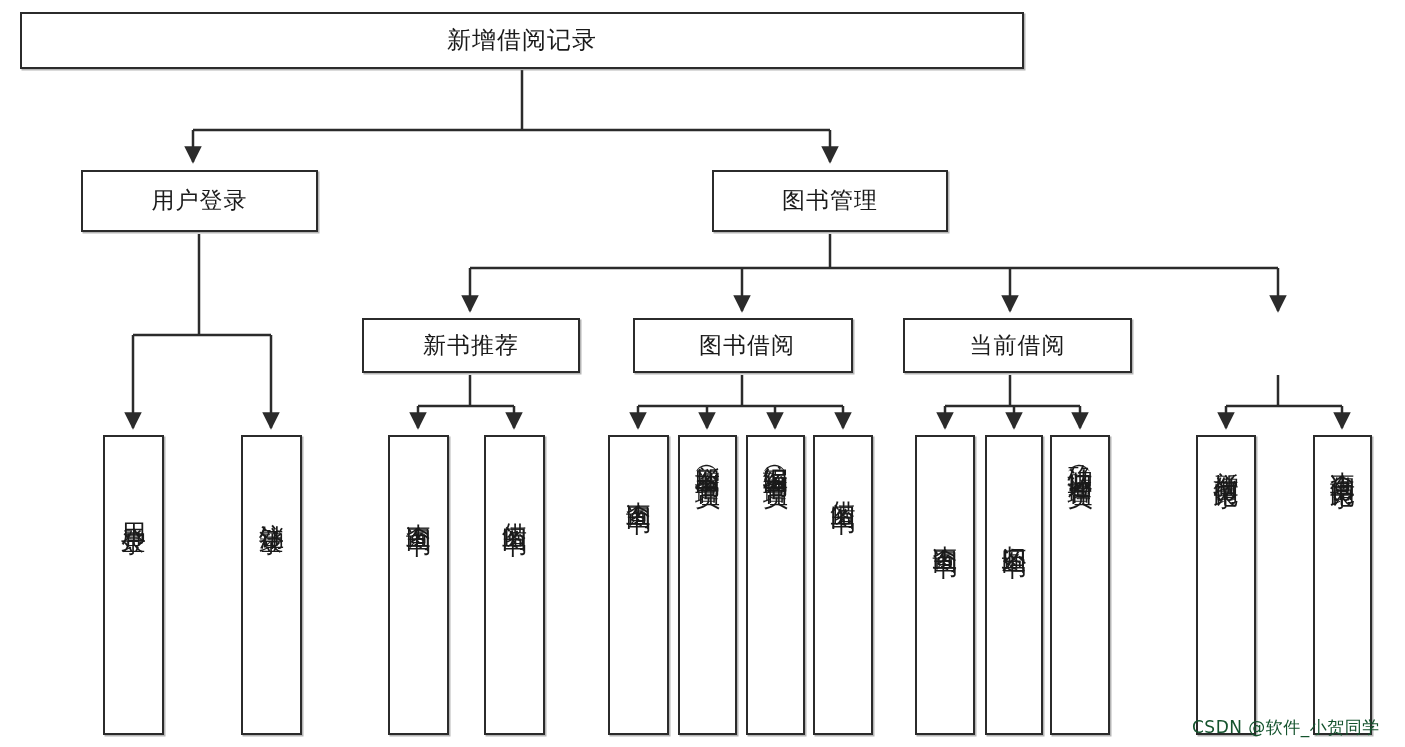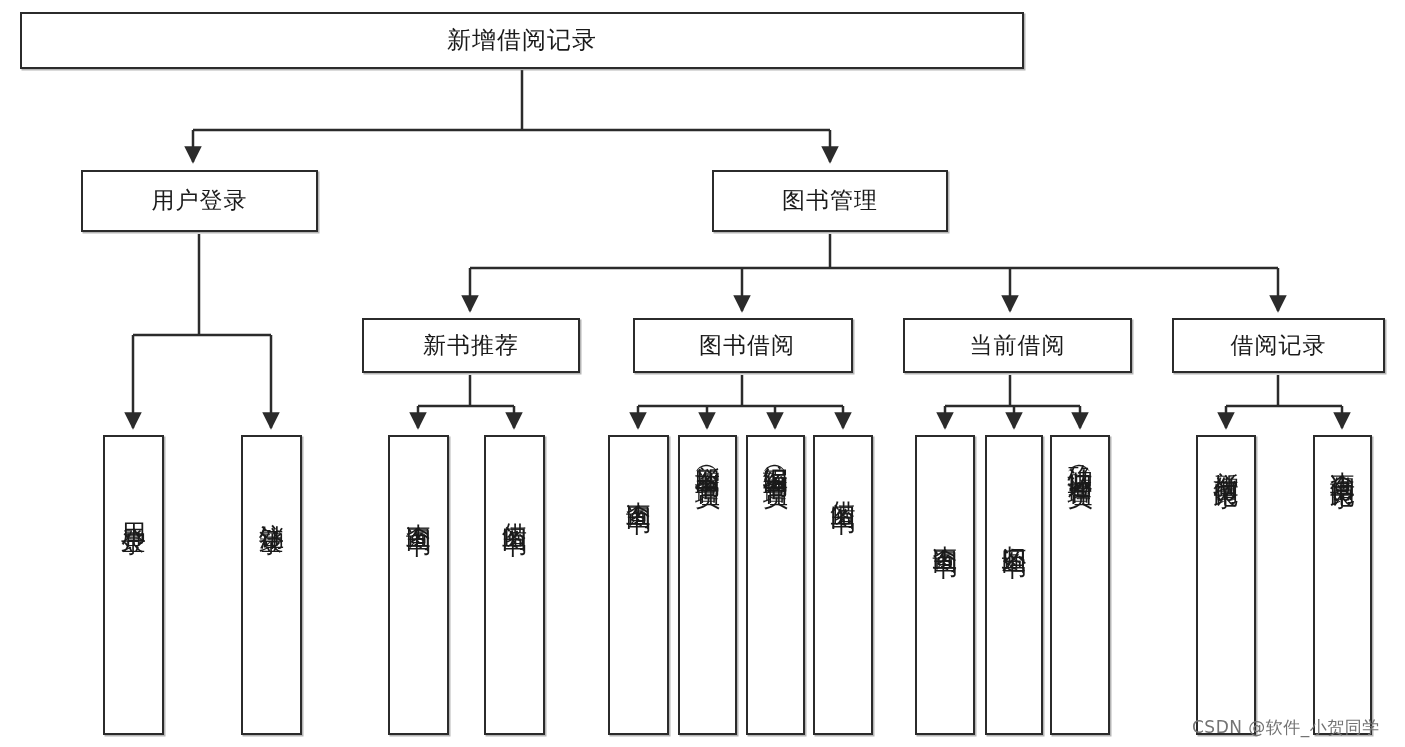--- a/index.html
+++ b/index.html
@@ -66,21 +66,21 @@
     margin: 0 auto;
   }
   .node.v.pad-a .label { margin-top: 66px; }
   .node.v.pad-b .label { margin-top: 14px; }
   .node.v.pad-c .label { margin-top: 44px; }
   .node.v.pad-d .label { margin-top: 88px; }
   .node.v.pad-e .label { margin-top: 8px; }
   .watermark {
     position: absolute;
     font-size: 17px;
-    color: #737373;
+    color: #14532d;
     letter-spacing: 0.5px;
     white-space: nowrap;
     user-select: none;
   }
 </style>
 </head>
 <body>
 
 <div id="canvas">
 
@@ -147,23 +147,20 @@
 
   <div class="node h" style="left:362px; top:318px; width:218px; height:55px;">
     <span class="label">新书推荐</span>
   </div>
   <div class="node h" style="left:633px; top:318px; width:220px; height:55px;padding-left:8px;">
     <span class="label">图书借阅</span>
   </div>
   <div class="node h" style="left:903px; top:318px; width:229px; height:55px;">
     <span class="label">当前借阅</span>
   </div>
-  <div class="node h" style="left:1172px; top:318px; width:213px; height:55px;">
-    <span class="label">借阅记录</span>
-  </div>
 
   <div class="node v pad-a" style="left:103px; top:435px; width:61px; height:300px;">
     <span class="label">用户登录</span>
   </div>
   <div class="node v pad-a" style="left:241px; top:435px; width:61px; height:300px;">
     <span class="label">注销登录</span>
   </div>
 
   <div class="node v pad-a" style="left:388px; top:435px; width:61px; height:300px;">
     <span class="label">查询图书</span>

